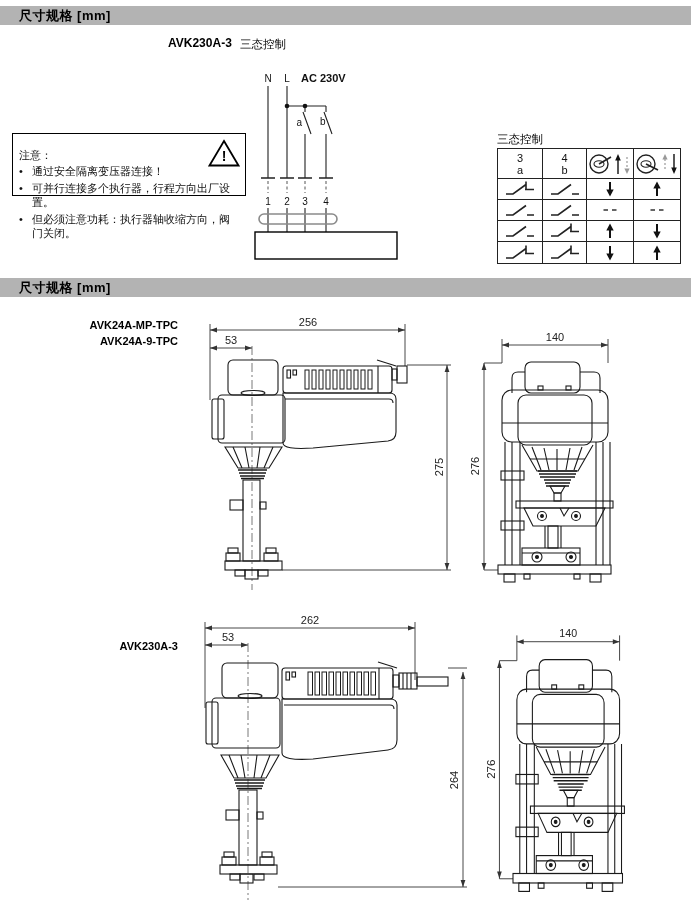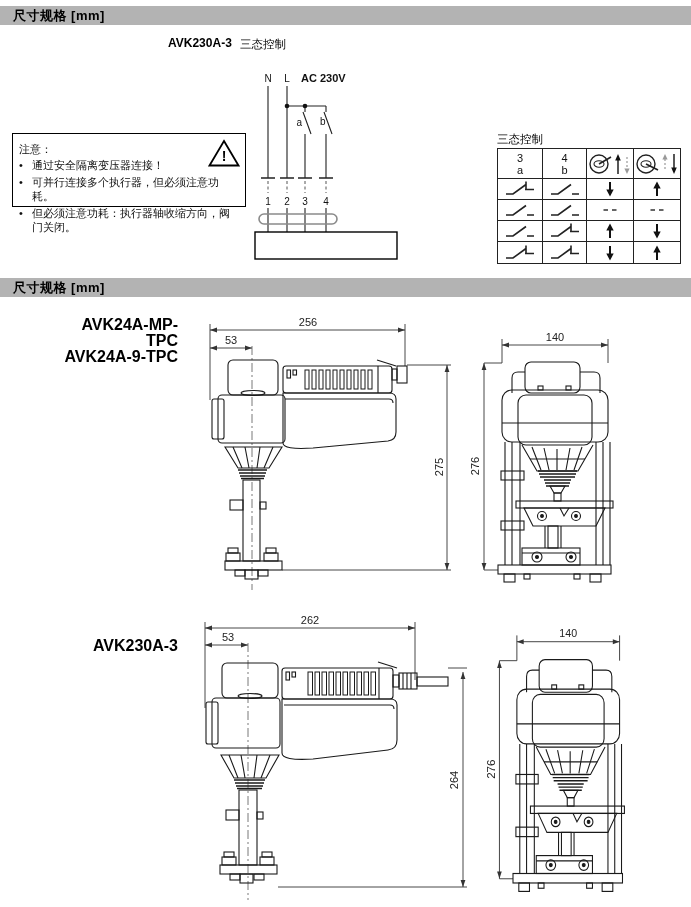--- a/index.html
+++ b/index.html
@@ -1,40 +1,40 @@
 <!DOCTYPE html>
 <html><head>
 <meta charset="utf-8">
 <style>
   html,body{margin:0;padding:0;background:#fff;}
   #page{position:relative;width:691px;height:907px;background:#fff;overflow:hidden;
         font-family:"Liberation Sans","DejaVu Sans",sans-serif;color:#111;}
   .abs{position:absolute;}
   .secbar{left:0;width:691px;height:19px;background:#b3b3b3;display:flex;align-items:center;}
-  .secbar span{font-size:13px;font-weight:bold;color:#000;padding-left:13px;letter-spacing:.5px;}
+  .secbar span{font-size:13px;font-weight:bold;color:#000;padding-left:19px;letter-spacing:.5px;}
   .model-label{font-size:12px;font-weight:bold;color:#000;}
   .mode-label{font-size:11.5px;color:#000;}
-  .note-box{left:12px;top:133px;width:234px;height:74px;border:1.2px solid #000;box-sizing:border-box;
-            padding:8px 6px 0 6px;font-size:11px;line-height:14px;}
+  .note-box{left:12px;top:133px;width:234px;height:63px;border:1.2px solid #000;box-sizing:border-box;
+            padding:14px 6px 0 6px;font-size:11px;line-height:14px;}
   .note-title{font-weight:normal;margin-bottom:2px;}
   .note-item{display:flex;margin-bottom:3px;}
   .note-item .dot{width:13px;flex:0 0 13px;}
   .note-item .txt{flex:1;padding-right:30px;}
   .warn{position:absolute;top:5px;right:5px;}
   .ctl-title{font-size:11.5px;color:#000;}
   .ctl-table{left:497px;top:148px;width:184px;border:1px solid #222;box-sizing:border-box;}
   .ctl-row{display:flex;}
   .ctl-cell{box-sizing:border-box;border-right:1px solid #222;border-bottom:1px solid #222;
             display:flex;align-items:center;justify-content:center;flex-direction:column;}
   .ctl-cell:last-child{border-right:none;}
   .ctl-row:last-child .ctl-cell{border-bottom:none;}
   .c1{width:45px;} .c2{width:44px;} .c3{width:47px;} .c4{width:46px;}
   .hdr{height:30px;font-size:11px;line-height:12px;text-align:center;}
   .bodyrow{height:21px;}
-  .draw-label{text-align:right;font-size:16px;font-weight:bold;line-height:16px;color:#000;}
+  .draw-label{text-align:right;font-size:11px;font-weight:bold;line-height:16px;color:#000;}
   svg{display:block;}
   text{font-family:"Liberation Sans","DejaVu Sans",sans-serif;}
   .dimtxt{font-size:11px;fill:#222;}
   .wiretxt{font-size:10px;fill:#111;}
 </style>
 </head>
 <body>
 
 <div id="page">
 
@@ -74,21 +74,21 @@
   </svg>
 
   <div class="abs note-box">
     <div class="note-title">注意：</div>
     <div class="note-item">
       <span class="dot">•</span>
       <span class="txt">通过安全隔离变压器连接！</span>
     </div>
     <div class="note-item">
       <span class="dot">•</span>
-      <span class="txt" style="padding-right:4px;">可并行连接多个执行器，但必须注意功耗。</span>
+      <span class="txt" style="padding-right:4px;">可并行连接多个执行器，行程方向出厂设置。</span>
     </div>
     <div class="note-item">
       <span class="dot">•</span>
       <span class="txt" style="padding-right:4px;">但必须注意功耗：执行器轴收缩方向，阀门关闭。</span>
     </div>
     <svg class="warn" width="32" height="29" viewBox="0 0 32 29">
       <path d="M16 2 L30.5 26.5 H1.5 Z" fill="none" stroke="#000" stroke-width="1.8"></path>
       <text x="16" y="22" text-anchor="middle" font-size="14" font-weight="bold" fill="#000">!</text>
     </svg>
   </div>

